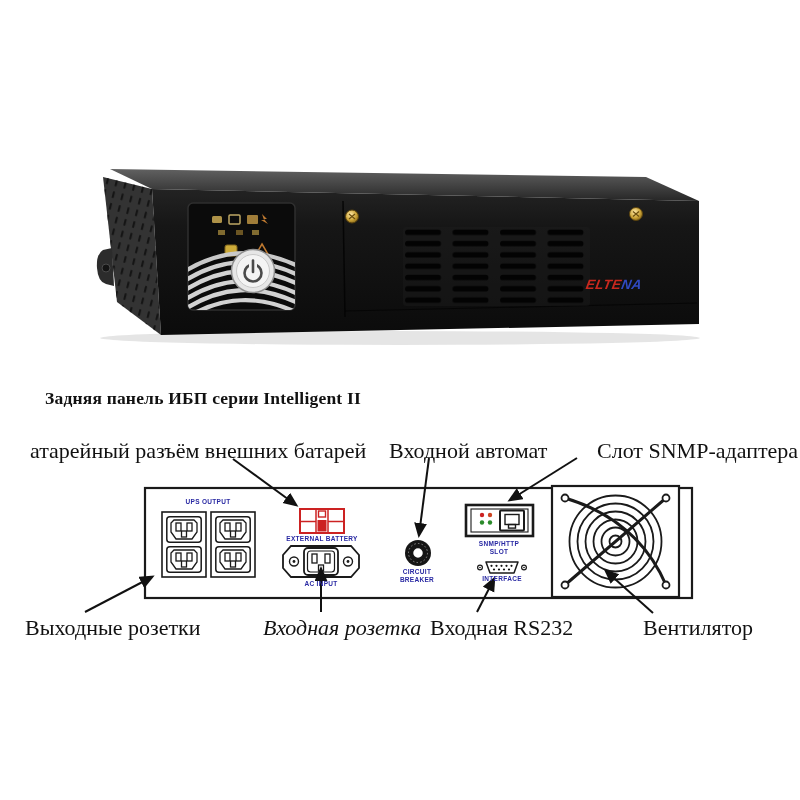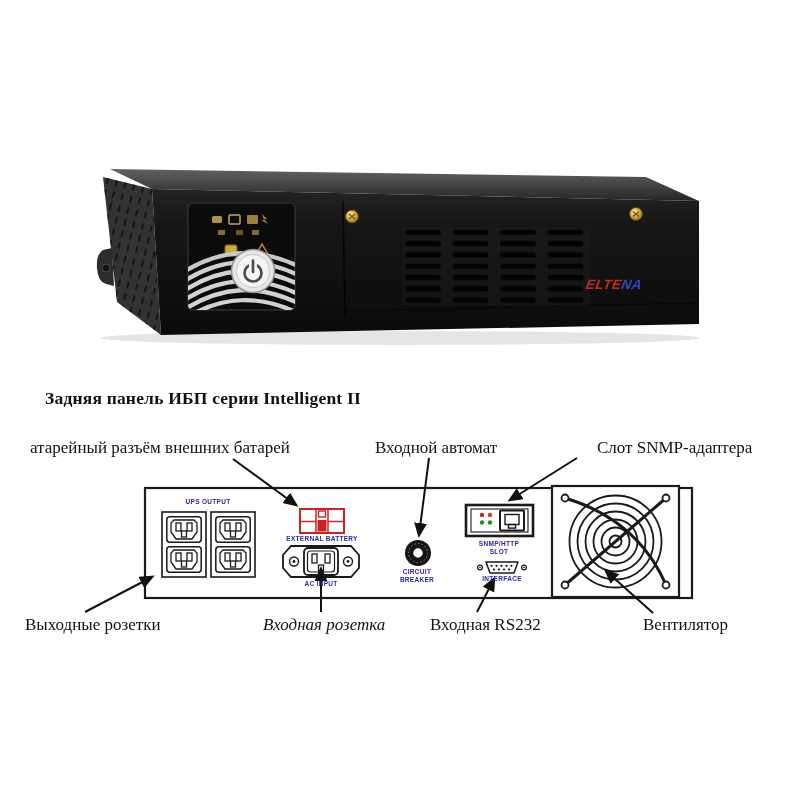--- a/index.html
+++ b/index.html
@@ -1,21 +1,21 @@
 <!DOCTYPE html>
 <html><head>
 <meta charset="utf-8">
 <style>
   html,body{margin:0;padding:0;background:#ffffff;}
   .canvas{position:relative;width:800px;height:800px;background:#ffffff;overflow:hidden;
           font-family:"Liberation Serif",serif;color:#111;}
   svg{position:absolute;left:0;top:0;z-index:1;}
   .txt{position:absolute;z-index:2;white-space:nowrap;}
   .title{font-size:17.5px;font-weight:bold;letter-spacing:0.2px;}
-  .callout{font-size:17px;}
+  .callout{font-size:22px;}
   .plabel{position:absolute;z-index:2;transform:translateX(-50%);
           font-family:"Liberation Sans",sans-serif;font-weight:bold;
           font-size:6.5px;line-height:7.5px;color:#2929a3;text-align:center;
           letter-spacing:0.3px;white-space:nowrap;}
   .brand{position:absolute;z-index:2;left:586px;top:277px;transform:skewX(-10deg);
          font-family:"Liberation Sans",sans-serif;font-style:italic;font-weight:bold;
          font-size:13.5px;letter-spacing:0.5px;}
   .brand .r{color:#c8281e;}
   .brand .b{color:#2f49c0;}
 </style>
@@ -221,21 +221,21 @@
     </g>
   </svg>
 
   <div class="brand">
     <span class="r">ELTE</span><span class="b">NA</span>
   </div>
 
   <div class="txt title" style="left:18px;top:388px;margin-left:27px;">Задняя панель ИБП серии Intelligent II</div>
 
   <div class="txt callout" style="left:30px;top:438px;">атарейный разъём внешних батарей</div>
-  <div class="txt callout" style="left:375px;top:438px;">Входной автомат</div>
+  <div class="txt callout" style="left:389px;top:438px;">Входной автомат</div>
   <div class="txt callout" style="left:597px;top:438px;text-align:right;">Слот SNMP-адаптера</div>
   <div class="txt callout" style="left:25px;top:615px;">Выходные розетки</div>
   <div class="txt callout" style="left:263px;top:615px;font-style:italic;">Входная розетка</div>
   <div class="txt callout" style="left:430px;top:615px;">Входная RS232</div>
   <div class="txt callout" style="left:615px;top:615px;margin-left:28px;">Вентилятор</div>
 
   <div class="plabel" style="left:208px;top:498px;">UPS OUTPUT</div>
   <div class="plabel" style="left:322px;top:535px;">EXTERNAL BATTERY</div>
   <div class="plabel" style="left:321px;top:580px;">AC INPUT</div>
   <div class="plabel" style="left:417px;top:568px;">

